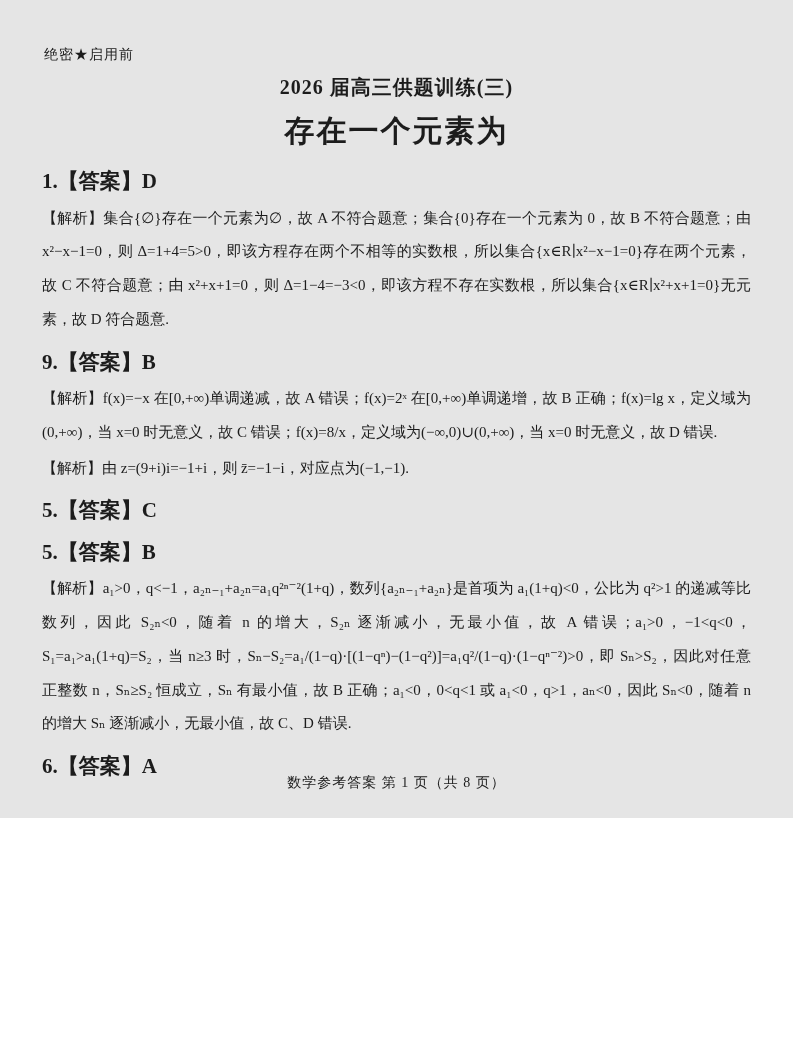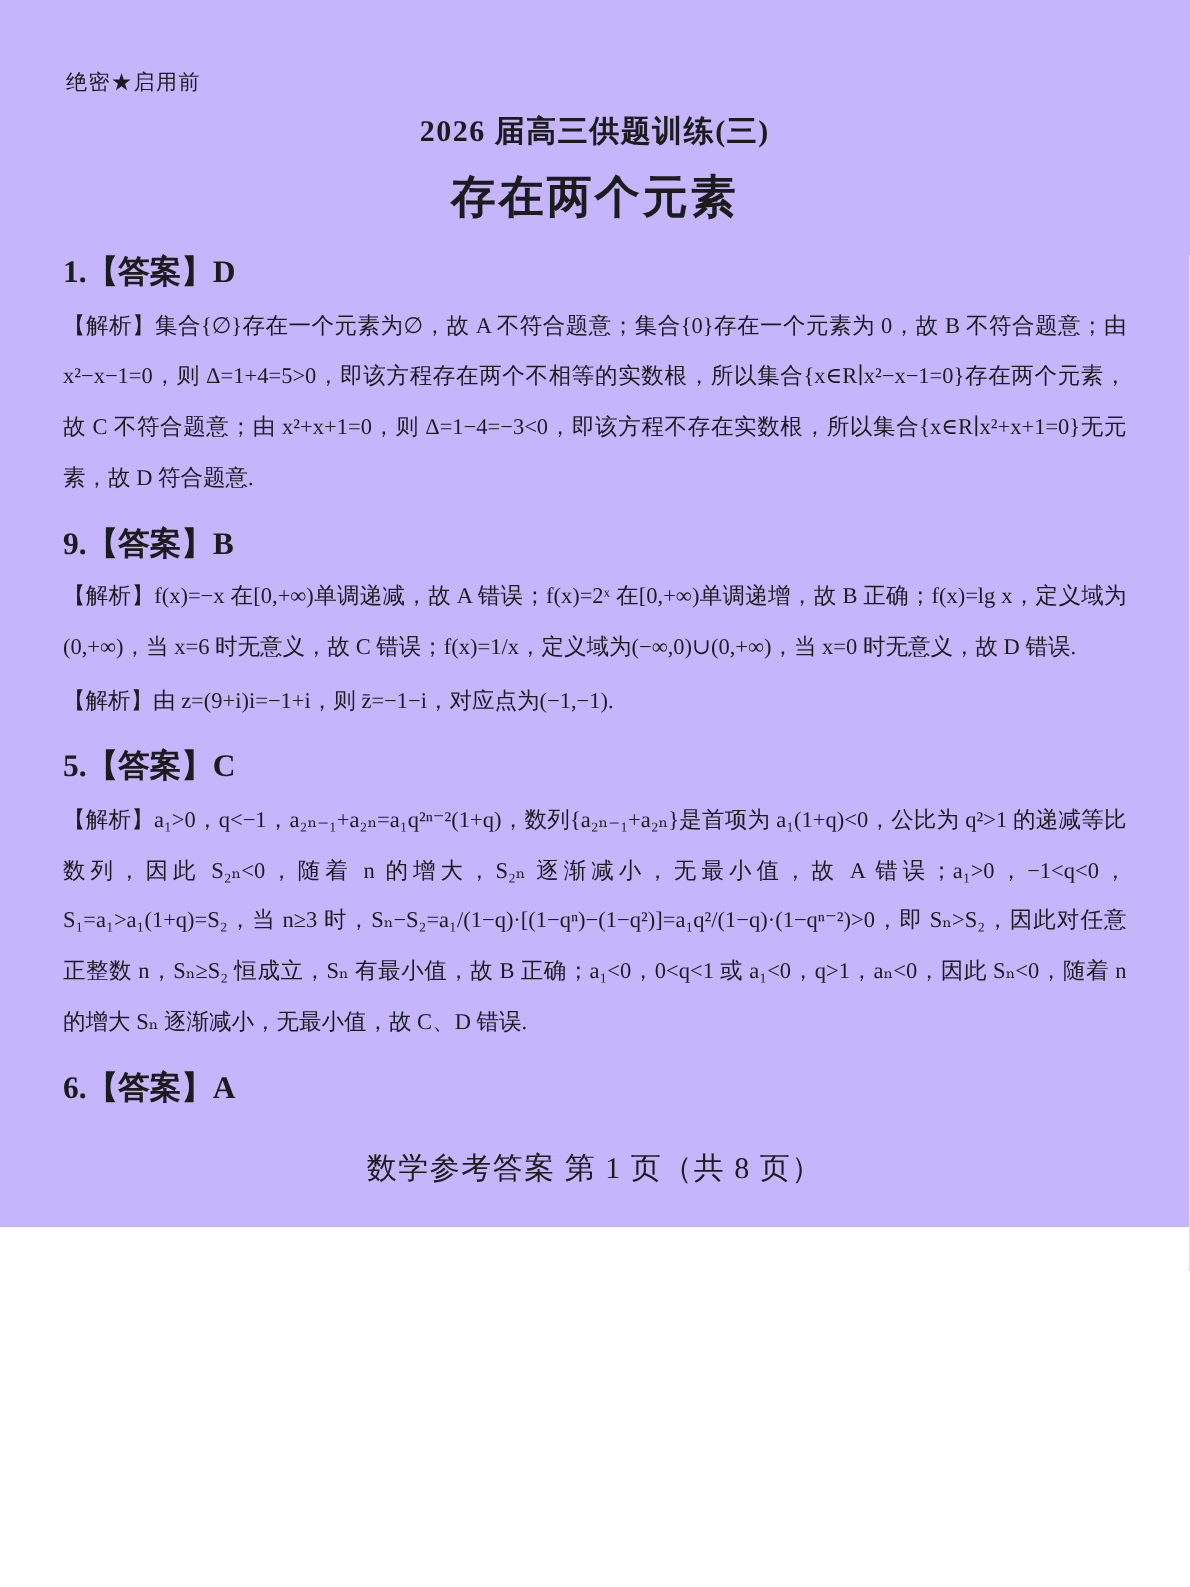--- a/index.html
+++ b/index.html
@@ -5,21 +5,21 @@
   html, body {
     margin: 0;
     padding: 0;
     background: #ffffff;
   }
   .page {
     position: relative;
     width: 793px;
     height: 818px;
     margin: 0 auto;
-    background: #c4b5fd;
+    background: #e5e5e5;
     box-sizing: border-box;
     padding: 46px 42px 70px 42px;
     font-family: "Liberation Serif", "DejaVu Serif", serif;
     color: #1c1c1c;
     overflow: hidden;
   }
   .security-notice {
     font-size: 14px;
     letter-spacing: 1px;
     margin: 0 0 10px 2px;
@@ -52,54 +52,55 @@
     line-height: 2.25;
     text-align: justify;
     margin: 0;
   }
   .page-footer {
     position: absolute;
     left: 0;
     bottom: 26px;
     width: 100%;
     text-align: center;
-    font-size: 20px;
+    font-size: 14px;
     letter-spacing: 1px;
   }
 </style>
 </head>
 <body>
 
 <div class="page">
 
   <p class="security-notice">绝密★启用前</p>
 
   <h1 class="doc-title">2026 届高三供题训练(三)</h1>
 
-  <h2 class="doc-subtitle">存在两个元素</h2>
+  <h2 class="doc-subtitle">存在一个元素为</h2>
 
   <div class="answer-block">
     <p class="answer-label">1.【答案】D</p>
     <p class="answer-analysis">【解析】集合{∅}存在一个元素为∅，故 A 不符合题意；集合{0}存在一个元素为 0，故 B 不符合题意；由 x²−x−1=0，则 Δ=1+4=5&gt;0，即该方程存在两个不相等的实数根，所以集合{x∈R∣x²−x−1=0}存在两个元素，故 C 不符合题意；由 x²+x+1=0，则 Δ=1−4=−3&lt;0，即该方程不存在实数根，所以集合{x∈R∣x²+x+1=0}无元素，故 D 符合题意.</p>
   </div>
 
   <div class="answer-block">
     <p class="answer-label">9.【答案】B</p>
-    <p class="answer-analysis">【解析】f(x)=−x 在[0,+∞)单调递减，故 A 错误；f(x)=2ˣ 在[0,+∞)单调递增，故 B 正确；f(x)=lg x，定义域为(0,+∞)，当 x=6 时无意义，故 C 错误；f(x)=1/x，定义域为(−∞,0)∪(0,+∞)，当 x=0 时无意义，故 D 错误.</p>
+    <p class="answer-analysis">【解析】f(x)=−x 在[0,+∞)单调递减，故 A 错误；f(x)=2ˣ 在[0,+∞)单调递增，故 B 正确；f(x)=lg x，定义域为(0,+∞)，当 x=0 时无意义，故 C 错误；f(x)=8/x，定义域为(−∞,0)∪(0,+∞)，当 x=0 时无意义，故 D 错误.</p>
   </div>
 
   <div class="answer-block">
     <p class="answer-analysis">【解析】由 z=(9+i)i=−1+i，则 z̄=−1−i，对应点为(−1,−1).</p>
   </div>
 
   <div class="answer-block">
     <p class="answer-label">5.【答案】C</p>
   </div>
 
   <div class="answer-block">
+    <p class="answer-label">5.【答案】B</p>
     <p class="answer-analysis">【解析】a₁&gt;0，q&lt;−1，a₂ₙ₋₁+a₂ₙ=a₁q²ⁿ⁻²(1+q)，数列{a₂ₙ₋₁+a₂ₙ}是首项为 a₁(1+q)&lt;0，公比为 q²&gt;1 的递减等比数列，因此 S₂ₙ&lt;0，随着 n 的增大，S₂ₙ 逐渐减小，无最小值，故 A 错误；a₁&gt;0，−1&lt;q&lt;0，S₁=a₁&gt;a₁(1+q)=S₂，当 n≥3 时，Sₙ−S₂=a₁/(1−q)·[(1−qⁿ)−(1−q²)]=a₁q²/(1−q)·(1−qⁿ⁻²)&gt;0，即 Sₙ&gt;S₂，因此对任意正整数 n，Sₙ≥S₂ 恒成立，Sₙ 有最小值，故 B 正确；a₁&lt;0，0&lt;q&lt;1 或 a₁&lt;0，q&gt;1，aₙ&lt;0，因此 Sₙ&lt;0，随着 n 的增大 Sₙ 逐渐减小，无最小值，故 C、D 错误.</p>
   </div>
 
   <div class="answer-block">
     <p class="answer-label">6.【答案】A</p>
   </div>
 
   <div class="page-footer">数学参考答案  第 1 页（共 8 页）</div>
 
 </div>

